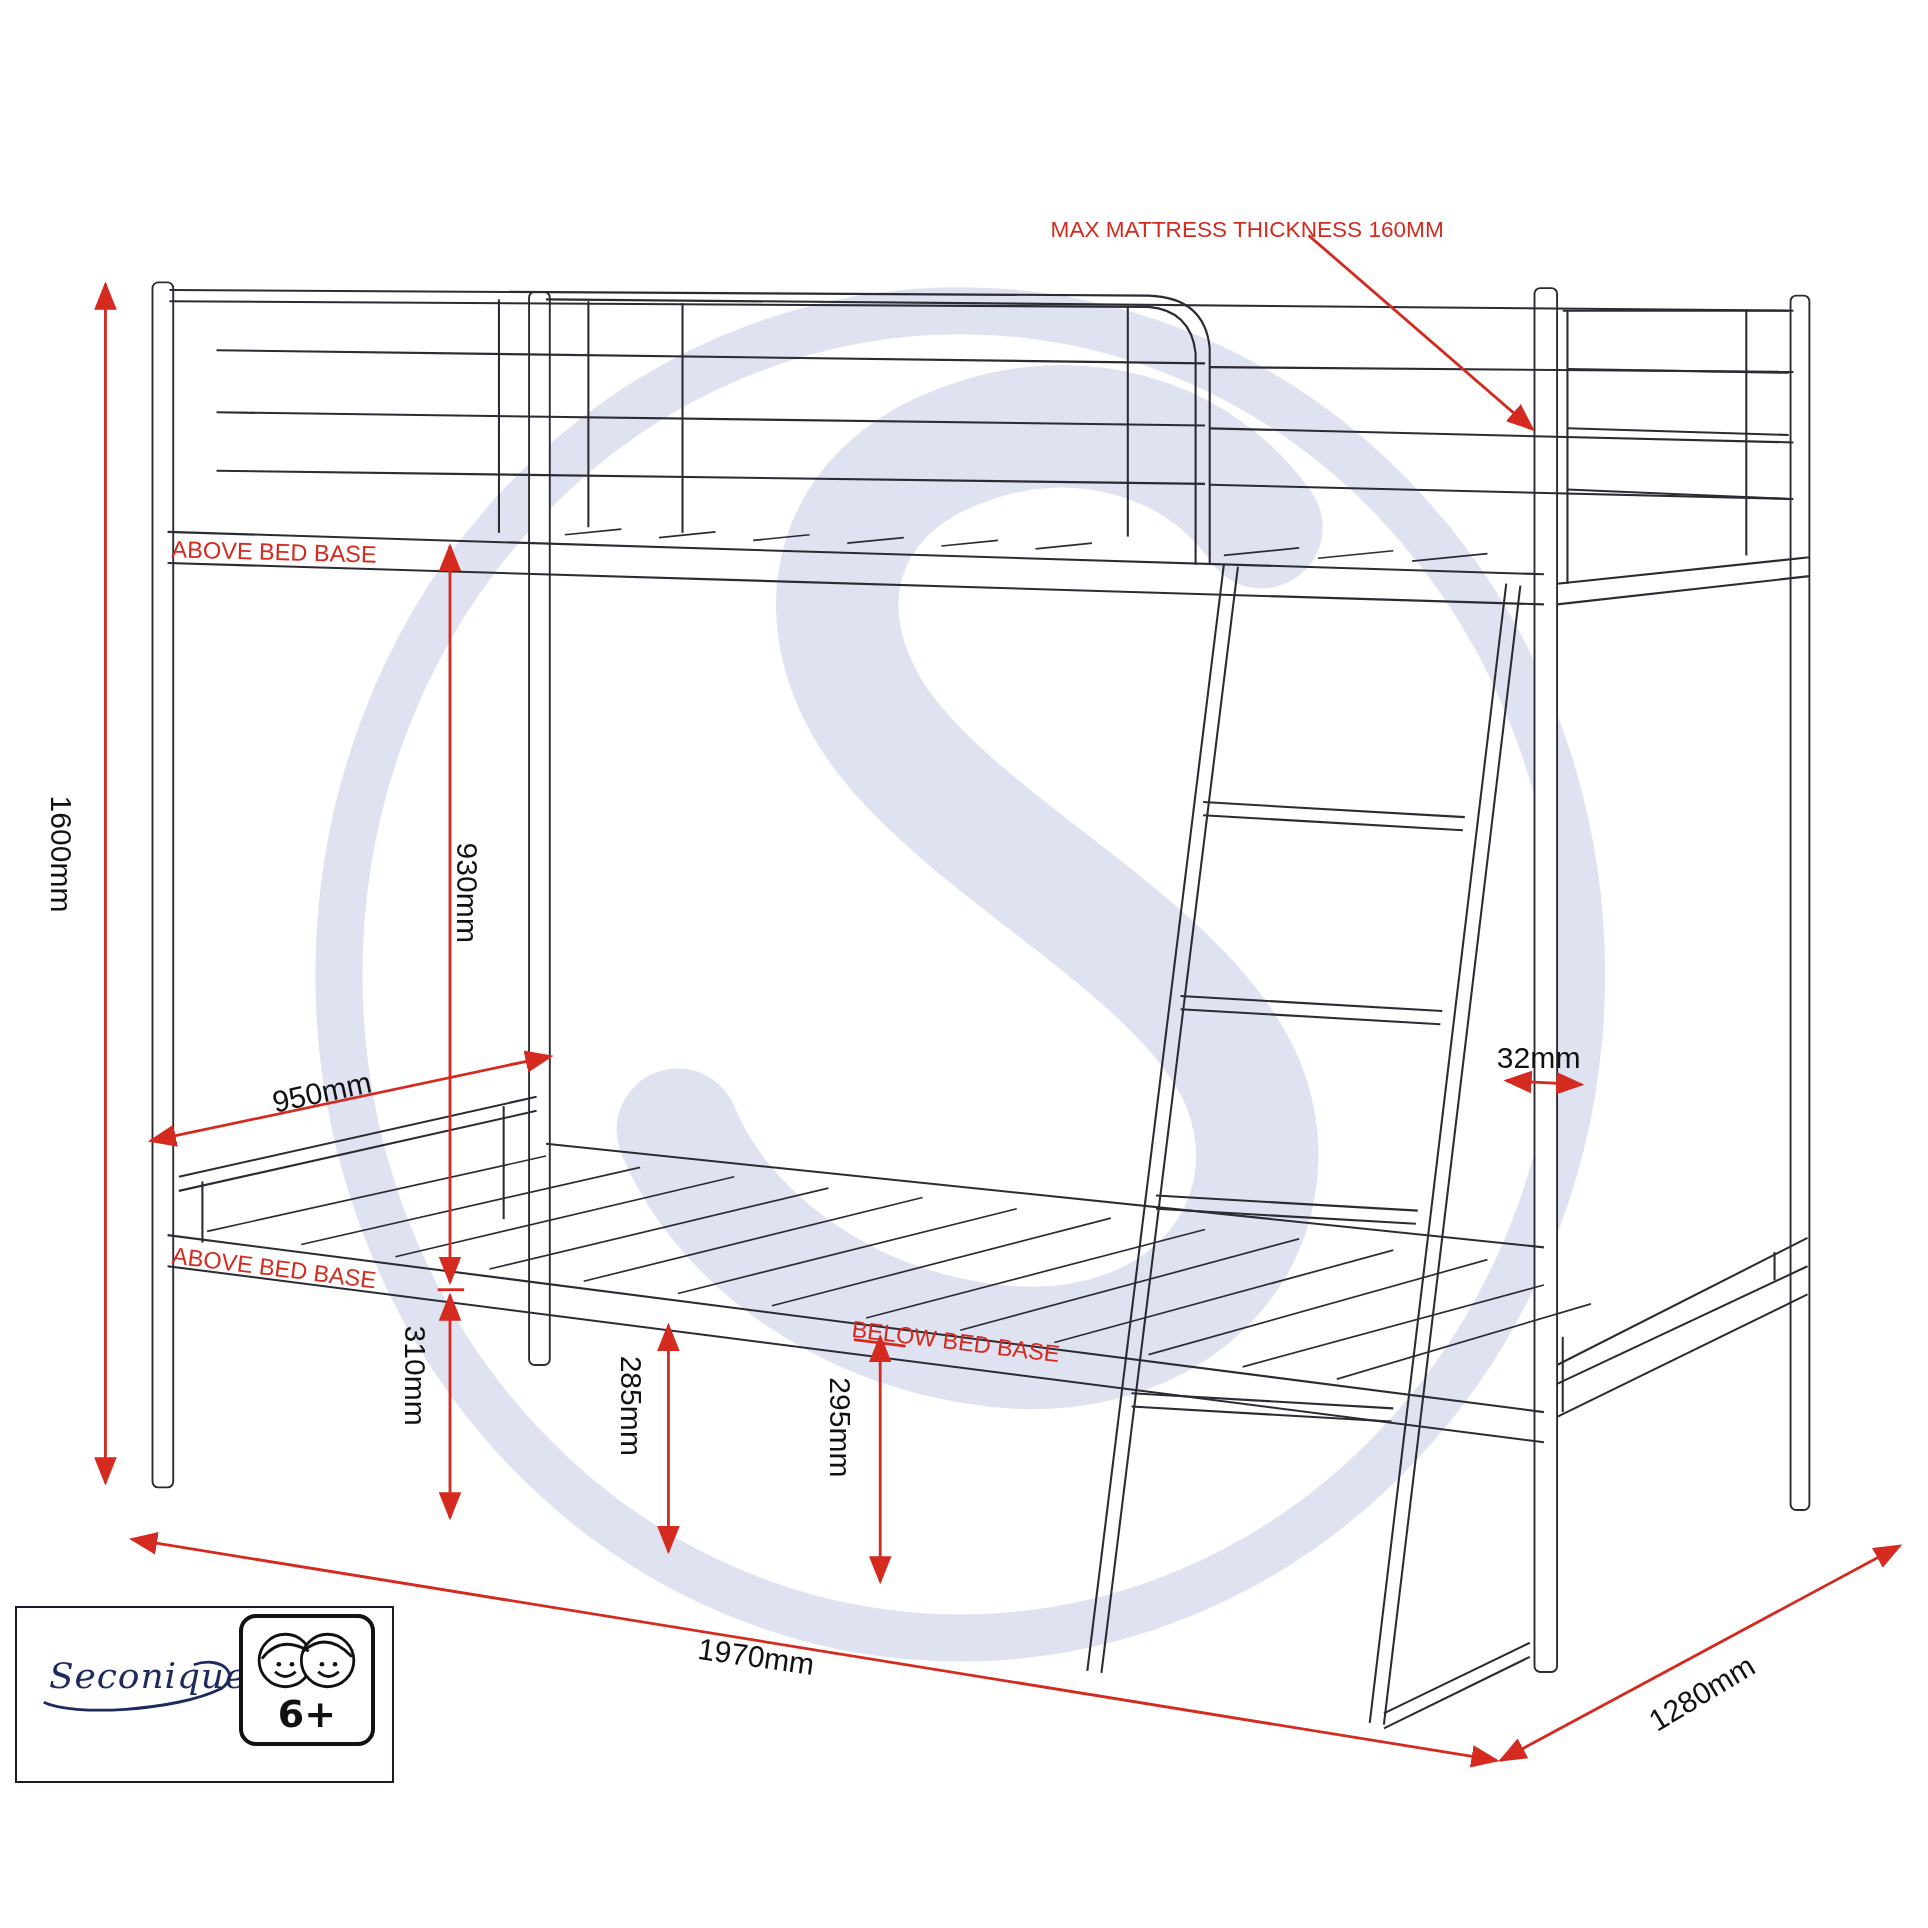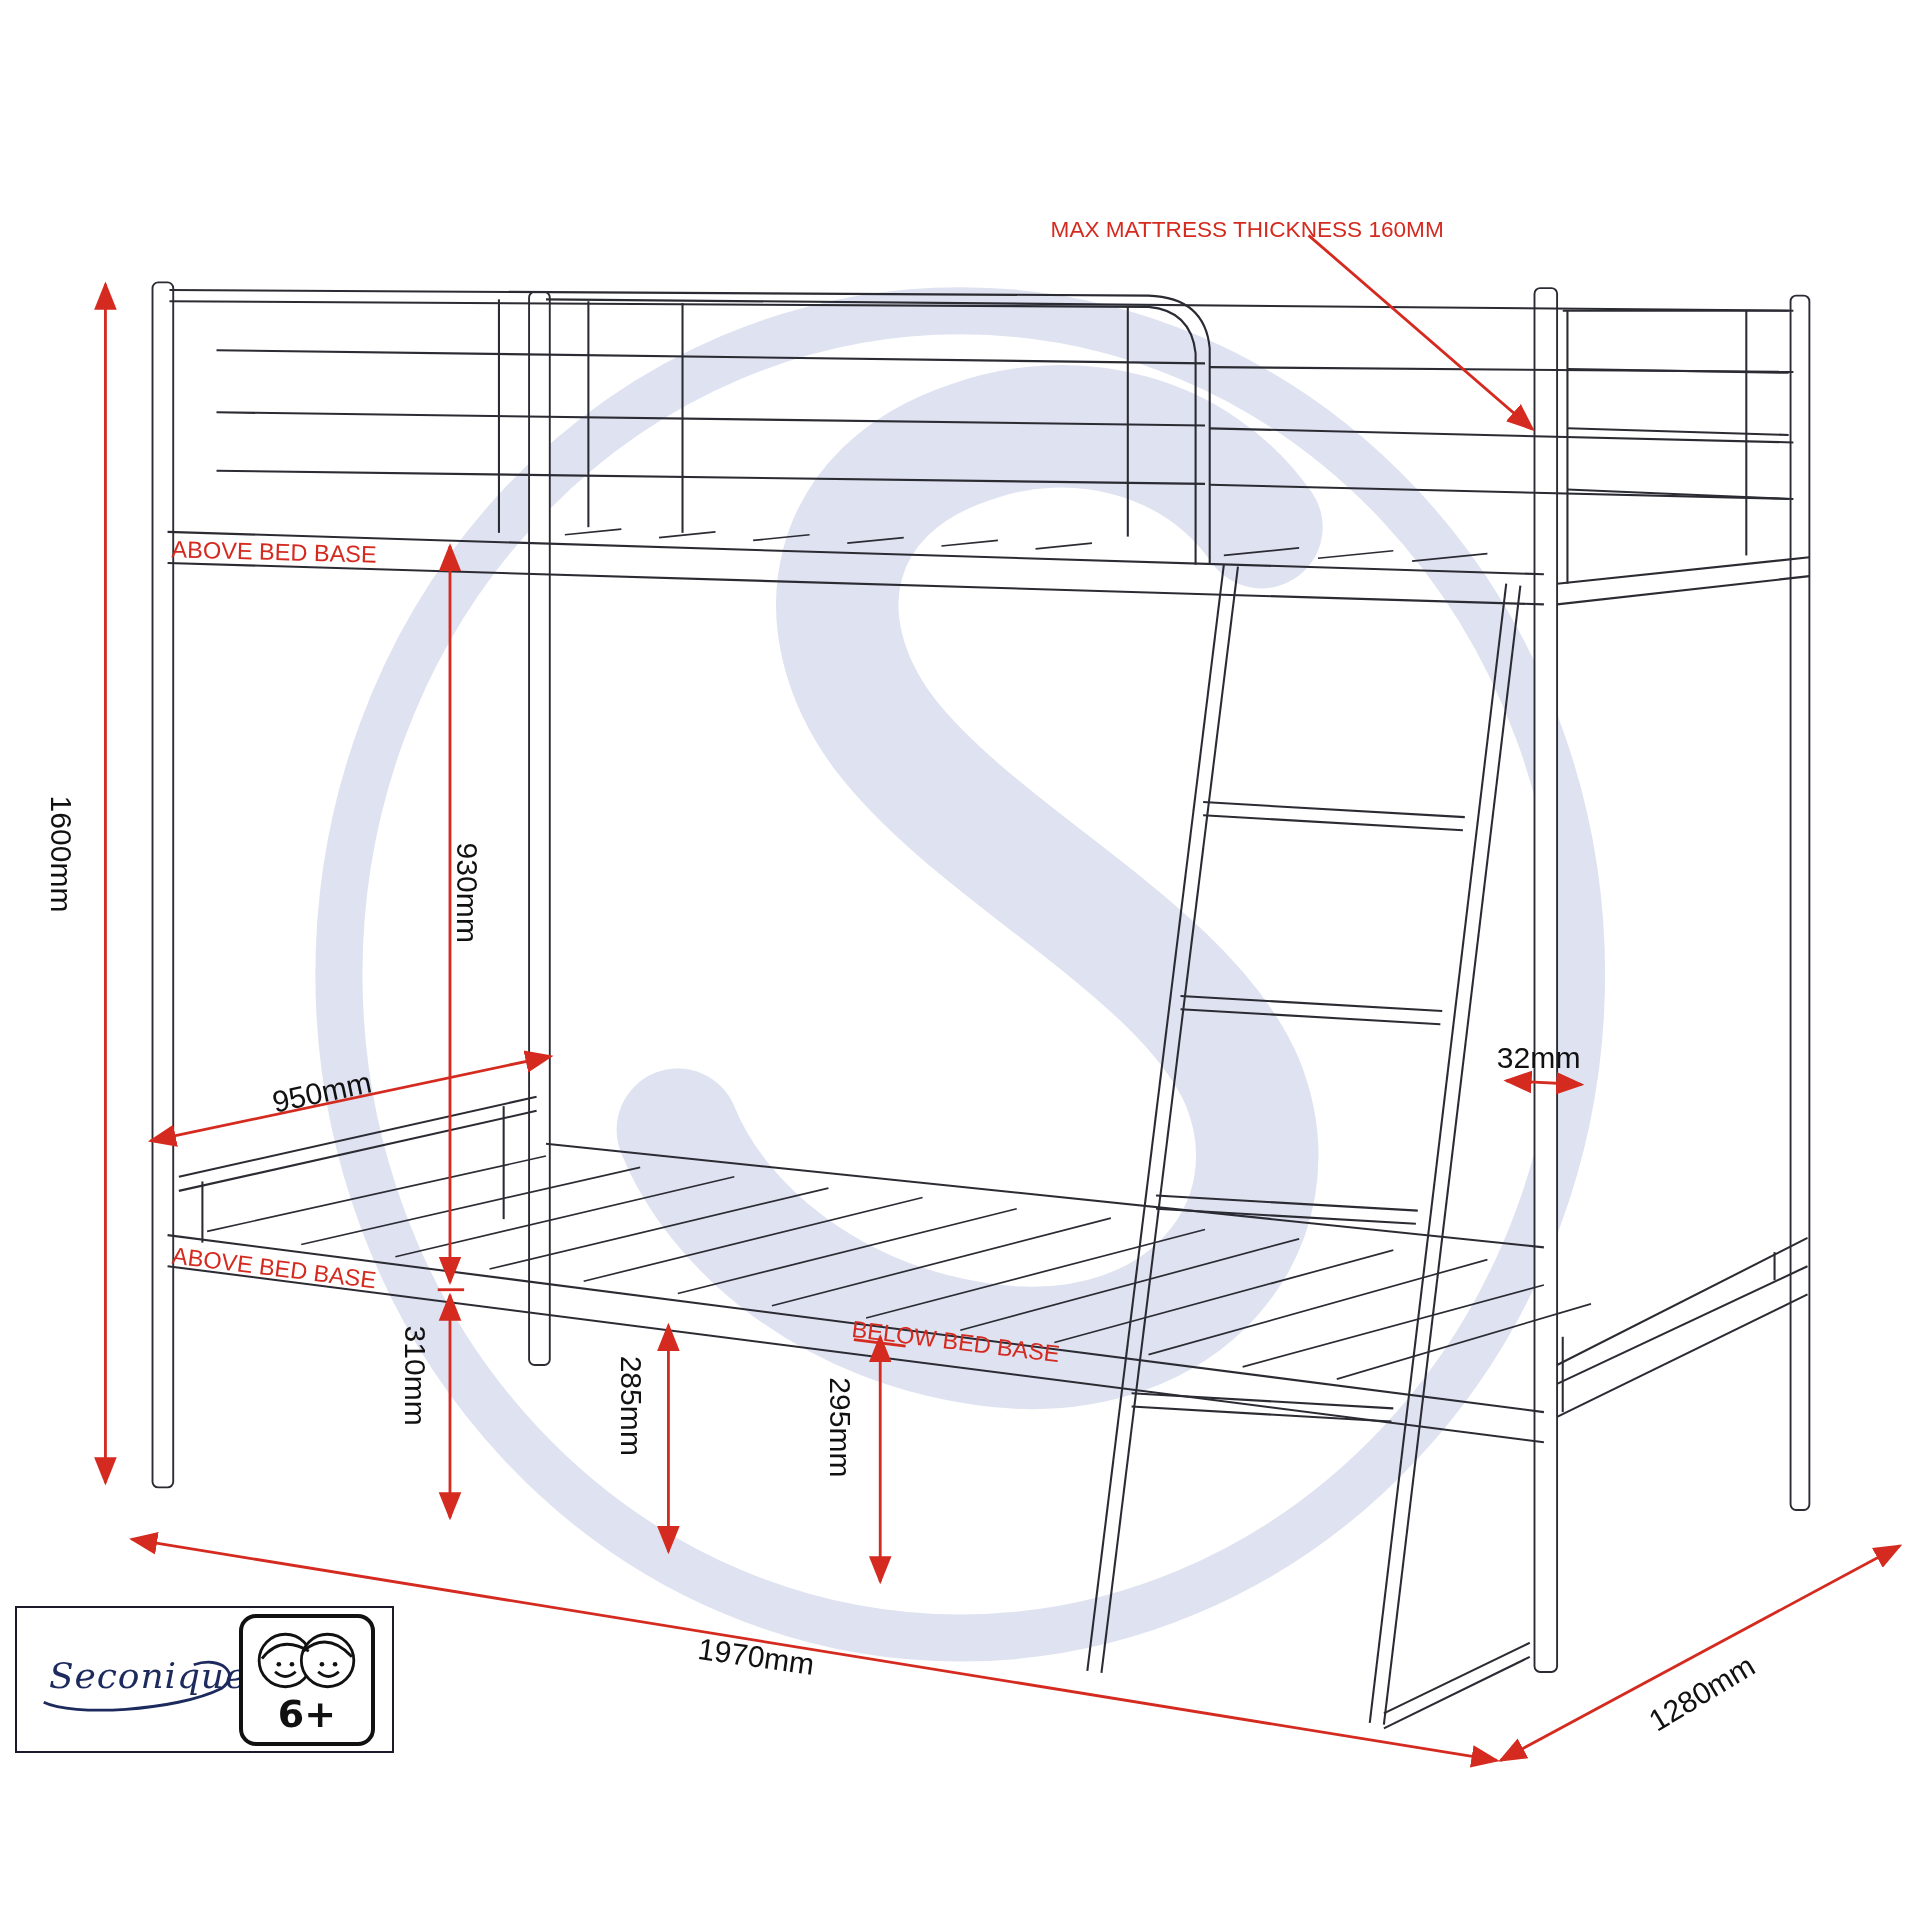--- a/index.html
+++ b/index.html
@@ -5,21 +5,21 @@
   html, body { margin: 0; padding: 0; background: #ffffff; }
   body { width: 1928px; height: 1928px; position: relative; overflow: hidden; font-family: "Liberation Sans", sans-serif; }
   #canvas { position: absolute; left: 0; top: 0; width: 1928px; height: 1928px; }
   .lbl-red { fill: #d42a1f; font-family: "Liberation Sans", sans-serif; }
   .lbl-black { fill: #111111; font-family: "Liberation Sans", sans-serif; }
   .frame { stroke: #2b2b33; stroke-width: 2.2; fill: none; }
   .tube { stroke: #2b2b33; stroke-width: 2; fill: #ffffff; }
   .slat { stroke: #2b2b33; stroke-width: 1.8; fill: none; }
   .dim { stroke: #d42a1f; stroke-width: 3; fill: none; }
   .arrow { fill: #d42a1f; }
-  #logo-box { position: absolute; left: 15px; top: 1606px; width: 379px; height: 147px; border: 2.8px solid #1a1a2a; box-sizing: border-box; background: #fff; }
+  #logo-box { position: absolute; left: 15px; top: 1606px; width: 379px; height: 177px; border: 2.8px solid #1a1a2a; box-sizing: border-box; background: #fff; }
   #brand { position: absolute; left: 17px; top: 38px; width: 207px; height: 75px; }
   #brand-text { position: absolute; left: 15px; top: 9.4px; font-family: "DejaVu Serif", serif; font-style: italic; font-size: 36px; color: #1c2a5e; letter-spacing: 0.9px; }
   #age-badge { position: absolute; left: 222px; top: 5.6px; width: 136px; height: 132px; border: 4.7px solid #111; border-radius: 17px; box-sizing: border-box; background: #fff; }
   #age-text { position: absolute; left: 0; width: 100%; bottom: 5.6px; text-align: center; font-family: "DejaVu Sans", sans-serif; font-weight: bold; font-size: 38px; color: #111; }
 </style>
 </head>
 <body>
 
 <svg id="canvas" viewBox="0 0 2048 2048" xmlns="http://www.w3.org/2000/svg">
   <defs>

